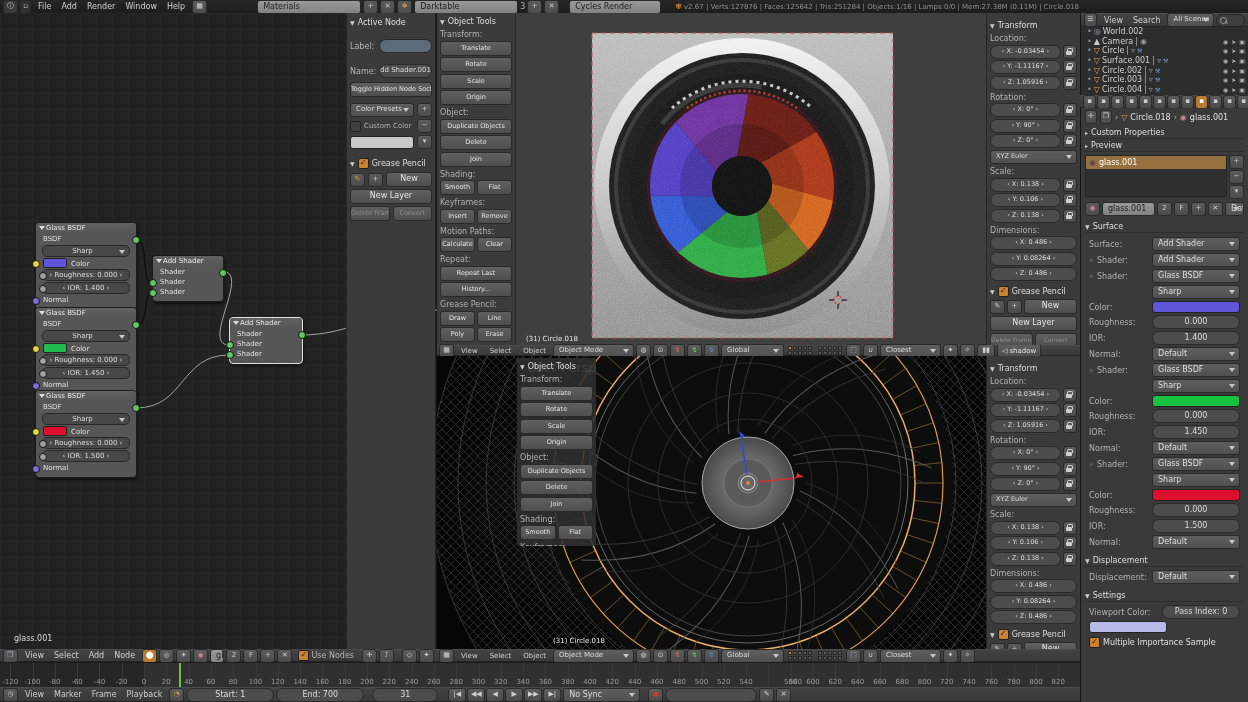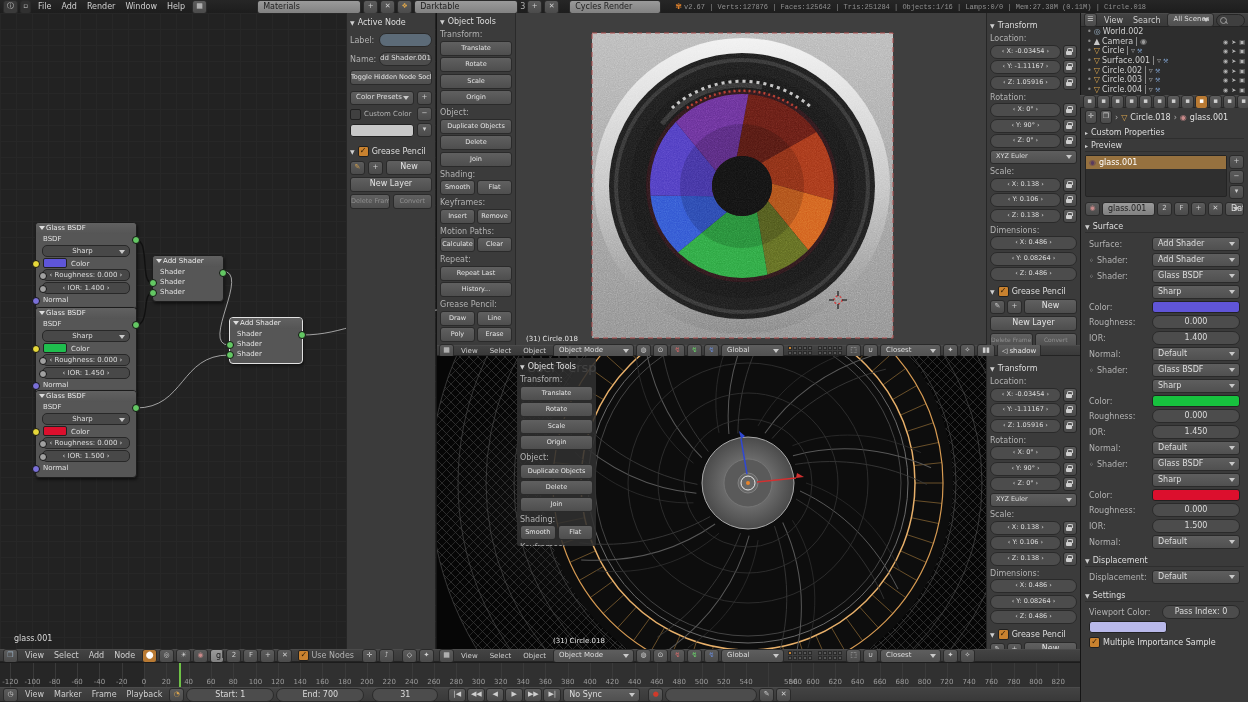--- a/index.html
+++ b/index.html
@@ -71,21 +71,21 @@
     <span class="lightdd" style="width:92px;margin-left:48px;">Materials</span>
     <span class="icb">+</span>
     <span class="icb">✕</span>
     <span class="icb" style="color:#d8a34c;">❖</span>
     <span class="lightdd" style="width:92px;">Darktable</span>
     <span class="lbl">3</span>
     <span class="icb">+</span>
     <span class="icb">✕</span>
     <span class="lightdd" style="width:80px;margin-left:8px;">Cycles Render</span>
     <span style="color:#e8862c;margin-left:12px;">✾</span>
-    <span class="lbl" style="font-size:7px;color:#909090;font-family:Liberation Mono, monospace;">v2.67 | Verts:127876 | Faces:125642 | Tris:251284 | Objects:1/16 | Lamps:0/0 | Mem:27.38M (0.11M) | Circle.018</span>
+    <span class="lbl" style="font-size:7px;color:#909090;">v2.67 | Verts:127876 | Faces:125642 | Tris:251284 | Objects:1/16 | Lamps:0/0 | Mem:27.38M (0.11M) | Circle.018</span>
   </div>
 
   <div id="nodeEditor" class="abs" style="left:0;top:13px;width:437px;height:636px;background:#222;border-right:1px solid #151515;
               background-image:linear-gradient(#272727 1px,transparent 1px),linear-gradient(90deg,#272727 1px,transparent 1px);background-size:16px 16px;">
     <svg id="wireSvg" width="437" height="636" style="position:absolute;left:0;top:0;">
       <path d="M136,227 C150,227 140,270 152,270" stroke="#101010" stroke-width="1.4" fill="none"></path>
       <path d="M136,312 C150,312 142,280 152,280" stroke="#101010" stroke-width="1.4" fill="none"></path>
       <path d="M222,258 C252,258 200,332 229,332" stroke="#c2c2c2" stroke-width="0.8" fill="none"></path>
       <path d="M136,395 C185,395 180,342 229,342" stroke="#c2c2c2" stroke-width="0.8" fill="none"></path>
       <path d="M302,322 C345,322 365,303 437,297" stroke="#c2c2c2" stroke-width="0.8" fill="none"></path>
@@ -136,21 +136,21 @@
           <div style="height: 4px;"></div>
         </div>
       </div>
     <div class="abs" style="left:14px;bottom:6px;color:#d8d8d8;">glass.001</div>
 
     <div class="abs" style="right:1px;top:0;width:89px;height:636px;background:#3b3b3b;border-left:1px solid #262626;padding:3px;">
       <div class="phdr">
           <span class="tri">▼</span>
           <span>Active Node</span>
         </div>
-      <div class="prow" style="margin:5px 0;">
+      <div class="prow" style="margin:11px 0;">
           <span class="plabel" style="width:26px;">Label:</span>
         <span class="fld" style="flex:1;background:#5c6b78;"></span>
         </div>
       <div class="prow" style="margin:2px 0;">
           <span class="plabel" style="width:26px;">Name:</span>
         <span class="fld" style="flex:1;font-size:7px;">dd Shader.001</span>
         </div>
       <div class="btn" style="margin:4px 0;font-size:6.5px;">Toggle Hidden Node Sockets</div>
       <div class="prow" style="margin:6px 0 2px;">
           <span class="dd" style="flex:1;font-size:7px;">Color Presets</span>

